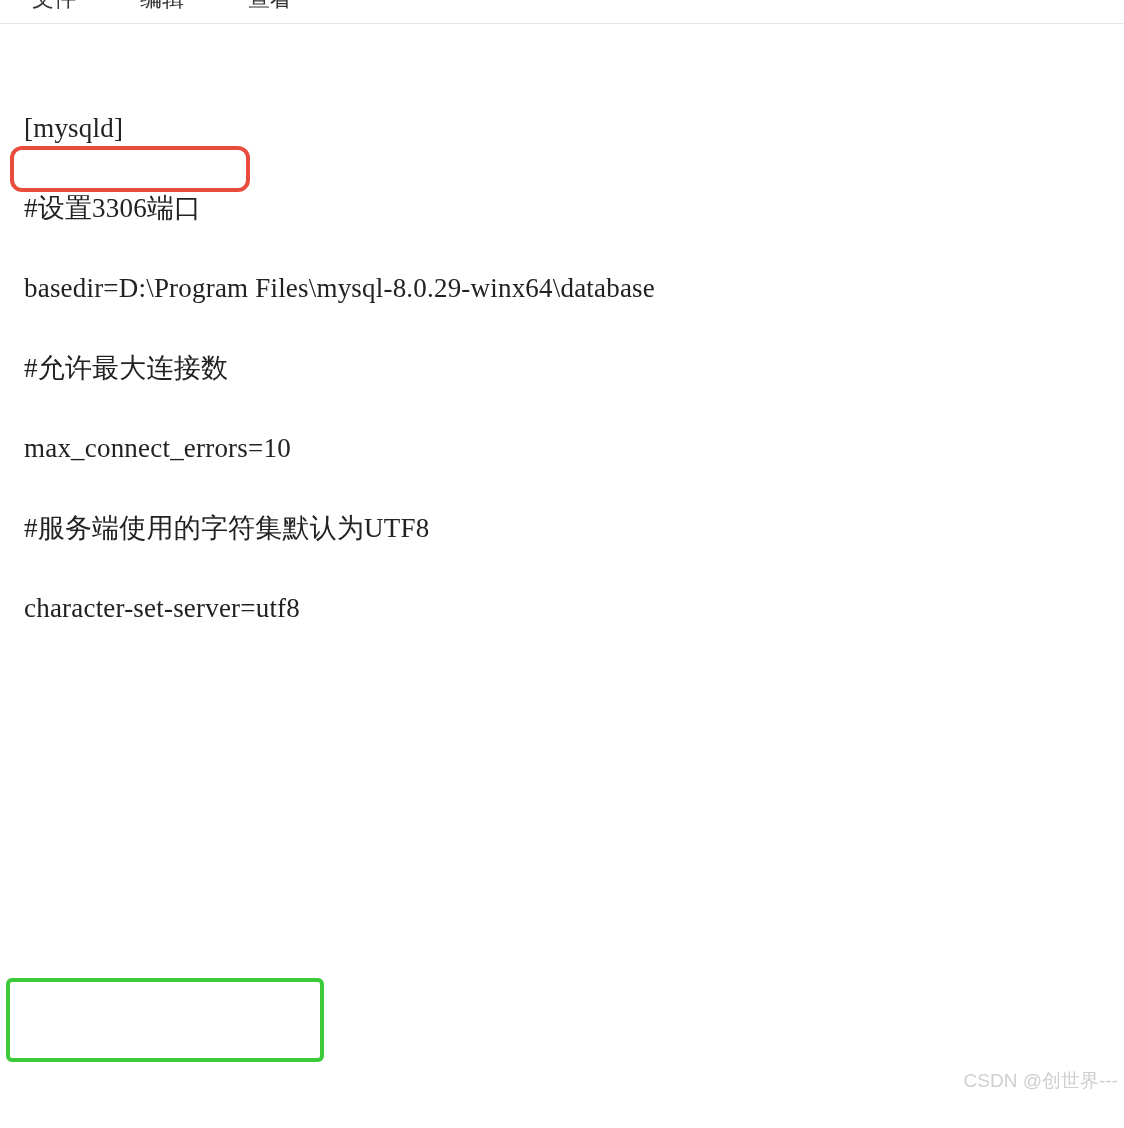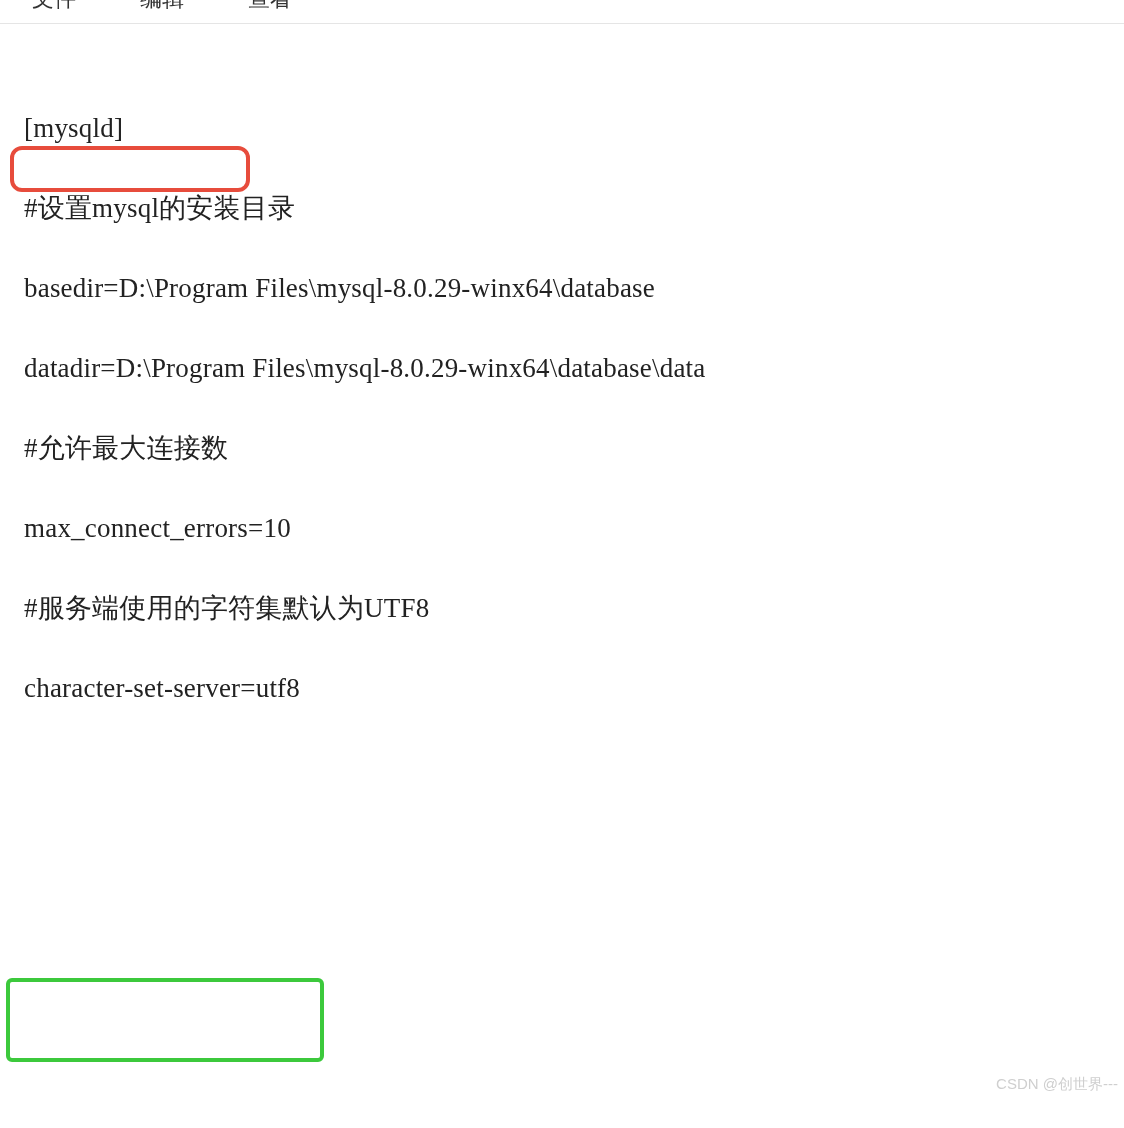--- a/index.html
+++ b/index.html
@@ -64,38 +64,37 @@
       top: 978px;
       width: 318px;
       height: 84px;
       pointer-events: none;
     }
     .watermark {
       position: absolute;
       right: 6px;
       bottom: 34px;
       color: #cfcfcf;
-      font-size: 15px;
+      font-size: 19px;
       font-family: Arial, sans-serif;
     }
   </style>
 </head>
 <body>
 
 <div class="menubar">
   <span>文件</span>
   <span>编辑</span>
   <span>查看</span>
 </div>
 
 <div class="content">
 <span class="line">[mysqld]</span>
-<span class="line">#设置mysql的安装目录</span>
+<span class="line">#设置3306端口</span>
 <span class="line">basedir=D:\Program Files\mysql-8.0.29-winx64\database</span>
-<span class="line">datadir=D:\Program Files\mysql-8.0.29-winx64\database\data</span>
 <span class="line">#允许最大连接数</span>
 <span class="line">max_connect_errors=10</span>
 <span class="line">#服务端使用的字符集默认为UTF8</span>
 <span class="line">character-set-server=utf8</span>
 
 
 
 
 
 

